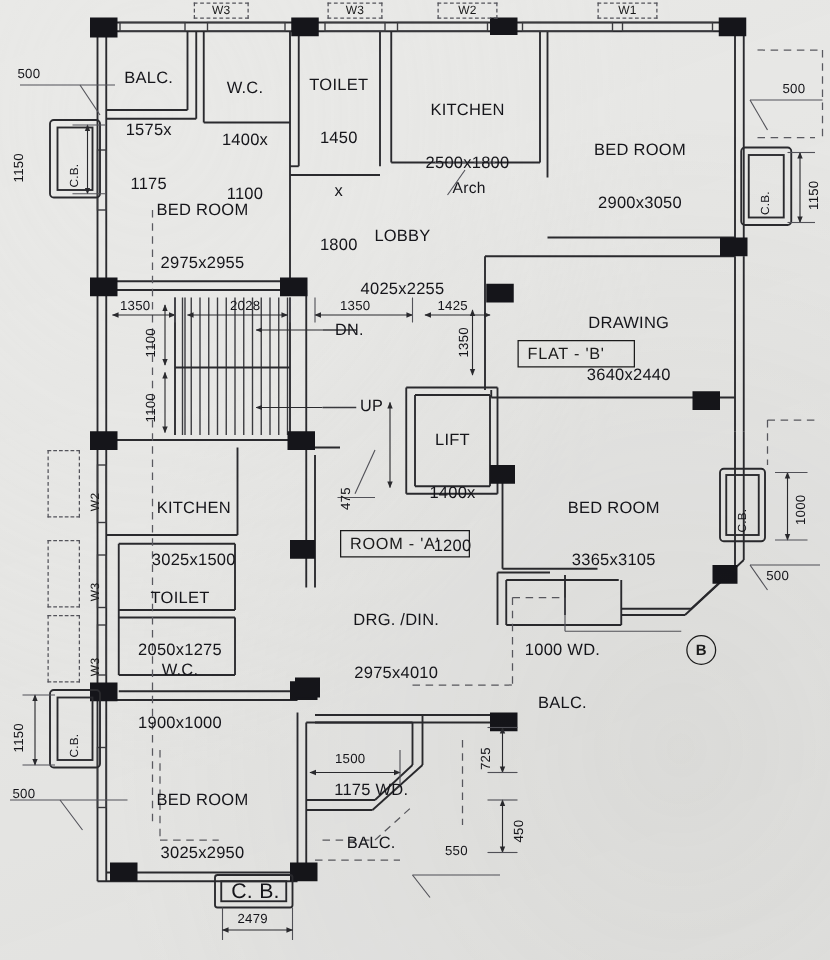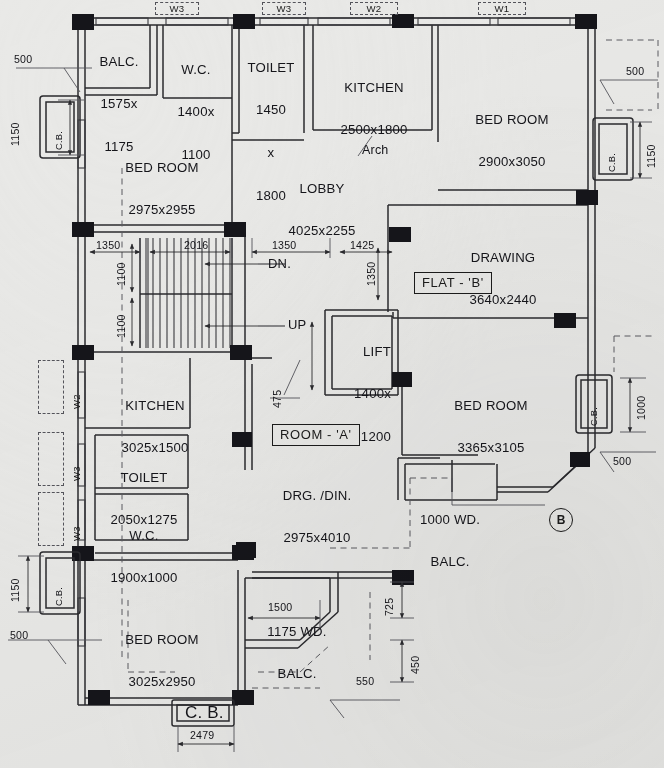--- a/index.html
+++ b/index.html
@@ -27,21 +27,21 @@
   }
   .rm{ font-size:13.2px; text-align:center; }
   .rm .n{ display:block; font-size:13.2px; }
   .dim{ font-size:10.6px; }
   .tiny{ font-size:9.4px; }
   .vert{ transform:rotate(-90deg); transform-origin:left top; }
   .boxed{
     position:absolute;
     border:1.4px solid #1b1b1b;
     font-size:13px;
-    padding:2px 7px 3px 7px;
+    padding:2px 23px 3px 7px;
     background:transparent;
     letter-spacing:.6px;
     white-space:nowrap;
   }
   .wlabel{
     position:absolute;
     border:1.1px dashed #53535a;
     font-size:9.6px;
     padding:0px 4px;
     text-align:center;
@@ -446,21 +446,21 @@
 <div class="lbl rm" style="left:268px;top:153px;width:108px;">
   <span class="n">LOBBY</span>
   <span class="n">4025x2255</span>
 </div>
 
 <div class="lbl rm" style="left:444px;top:222px;width:118px;">
   <span class="n">DRAWING</span>
   <span class="n">3640x2440</span>
 </div>
 
-<div class="lbl rm" style="left:333px;top:316px;width:58px;text-align:right;">
+<div class="lbl rm" style="left:333px;top:316px;width:58px;text-align:center;">
   <span class="n">LIFT</span>
   <span class="n">1400x</span>
   <span class="n">1200</span>
 </div>
 
 <div class="lbl rm" style="left:100px;top:370px;width:110px;">
   <span class="n">KITCHEN</span>
   <span class="n">3025x1500</span>
 </div>
 
@@ -499,21 +499,21 @@
   <span class="n">BALC.</span>
 </div>
 
 <div class="boxed" style="left:414px;top:272px;">FLAT - 'B'</div>
 <div class="boxed" style="left:272px;top:424px;">ROOM - 'A'</div>
 
 <div class="lbl" style="left:268px;top:257px;font-size:13px;">DN.</div>
 <div class="lbl" style="left:268px;top:318px;font-size:13px;margin-left:20px;">UP</div>
 
 <div class="lbl dim" style="left:96px;top:240px;">1350</div>
-<div class="lbl dim" style="left:184px;top:240px;">2016</div>
+<div class="lbl dim" style="left:184px;top:240px;">2028</div>
 <div class="lbl dim" style="left:272px;top:240px;">1350</div>
 <div class="lbl dim" style="left:350px;top:240px;">1425</div>
 
 <div class="lbl dim" style="left:116px;top:252px;"><span class="vert" style="position:absolute;left:0;top:34px;">1100</span></div>
 <div class="lbl dim" style="left:116px;top:304px;"><span class="vert" style="position:absolute;left:0;top:34px;">1100</span></div>
 <div class="lbl dim" style="left:366px;top:252px;"><span class="vert" style="position:absolute;left:0;top:34px;">1350</span></div>
 <div class="lbl dim" style="left:272px;top:380px;"><span class="vert" style="position:absolute;left:0;top:28px;">475</span></div>
 
 <div class="lbl" style="left:362px;top:144px;font-size:12.5px;">Arch</div>
 

